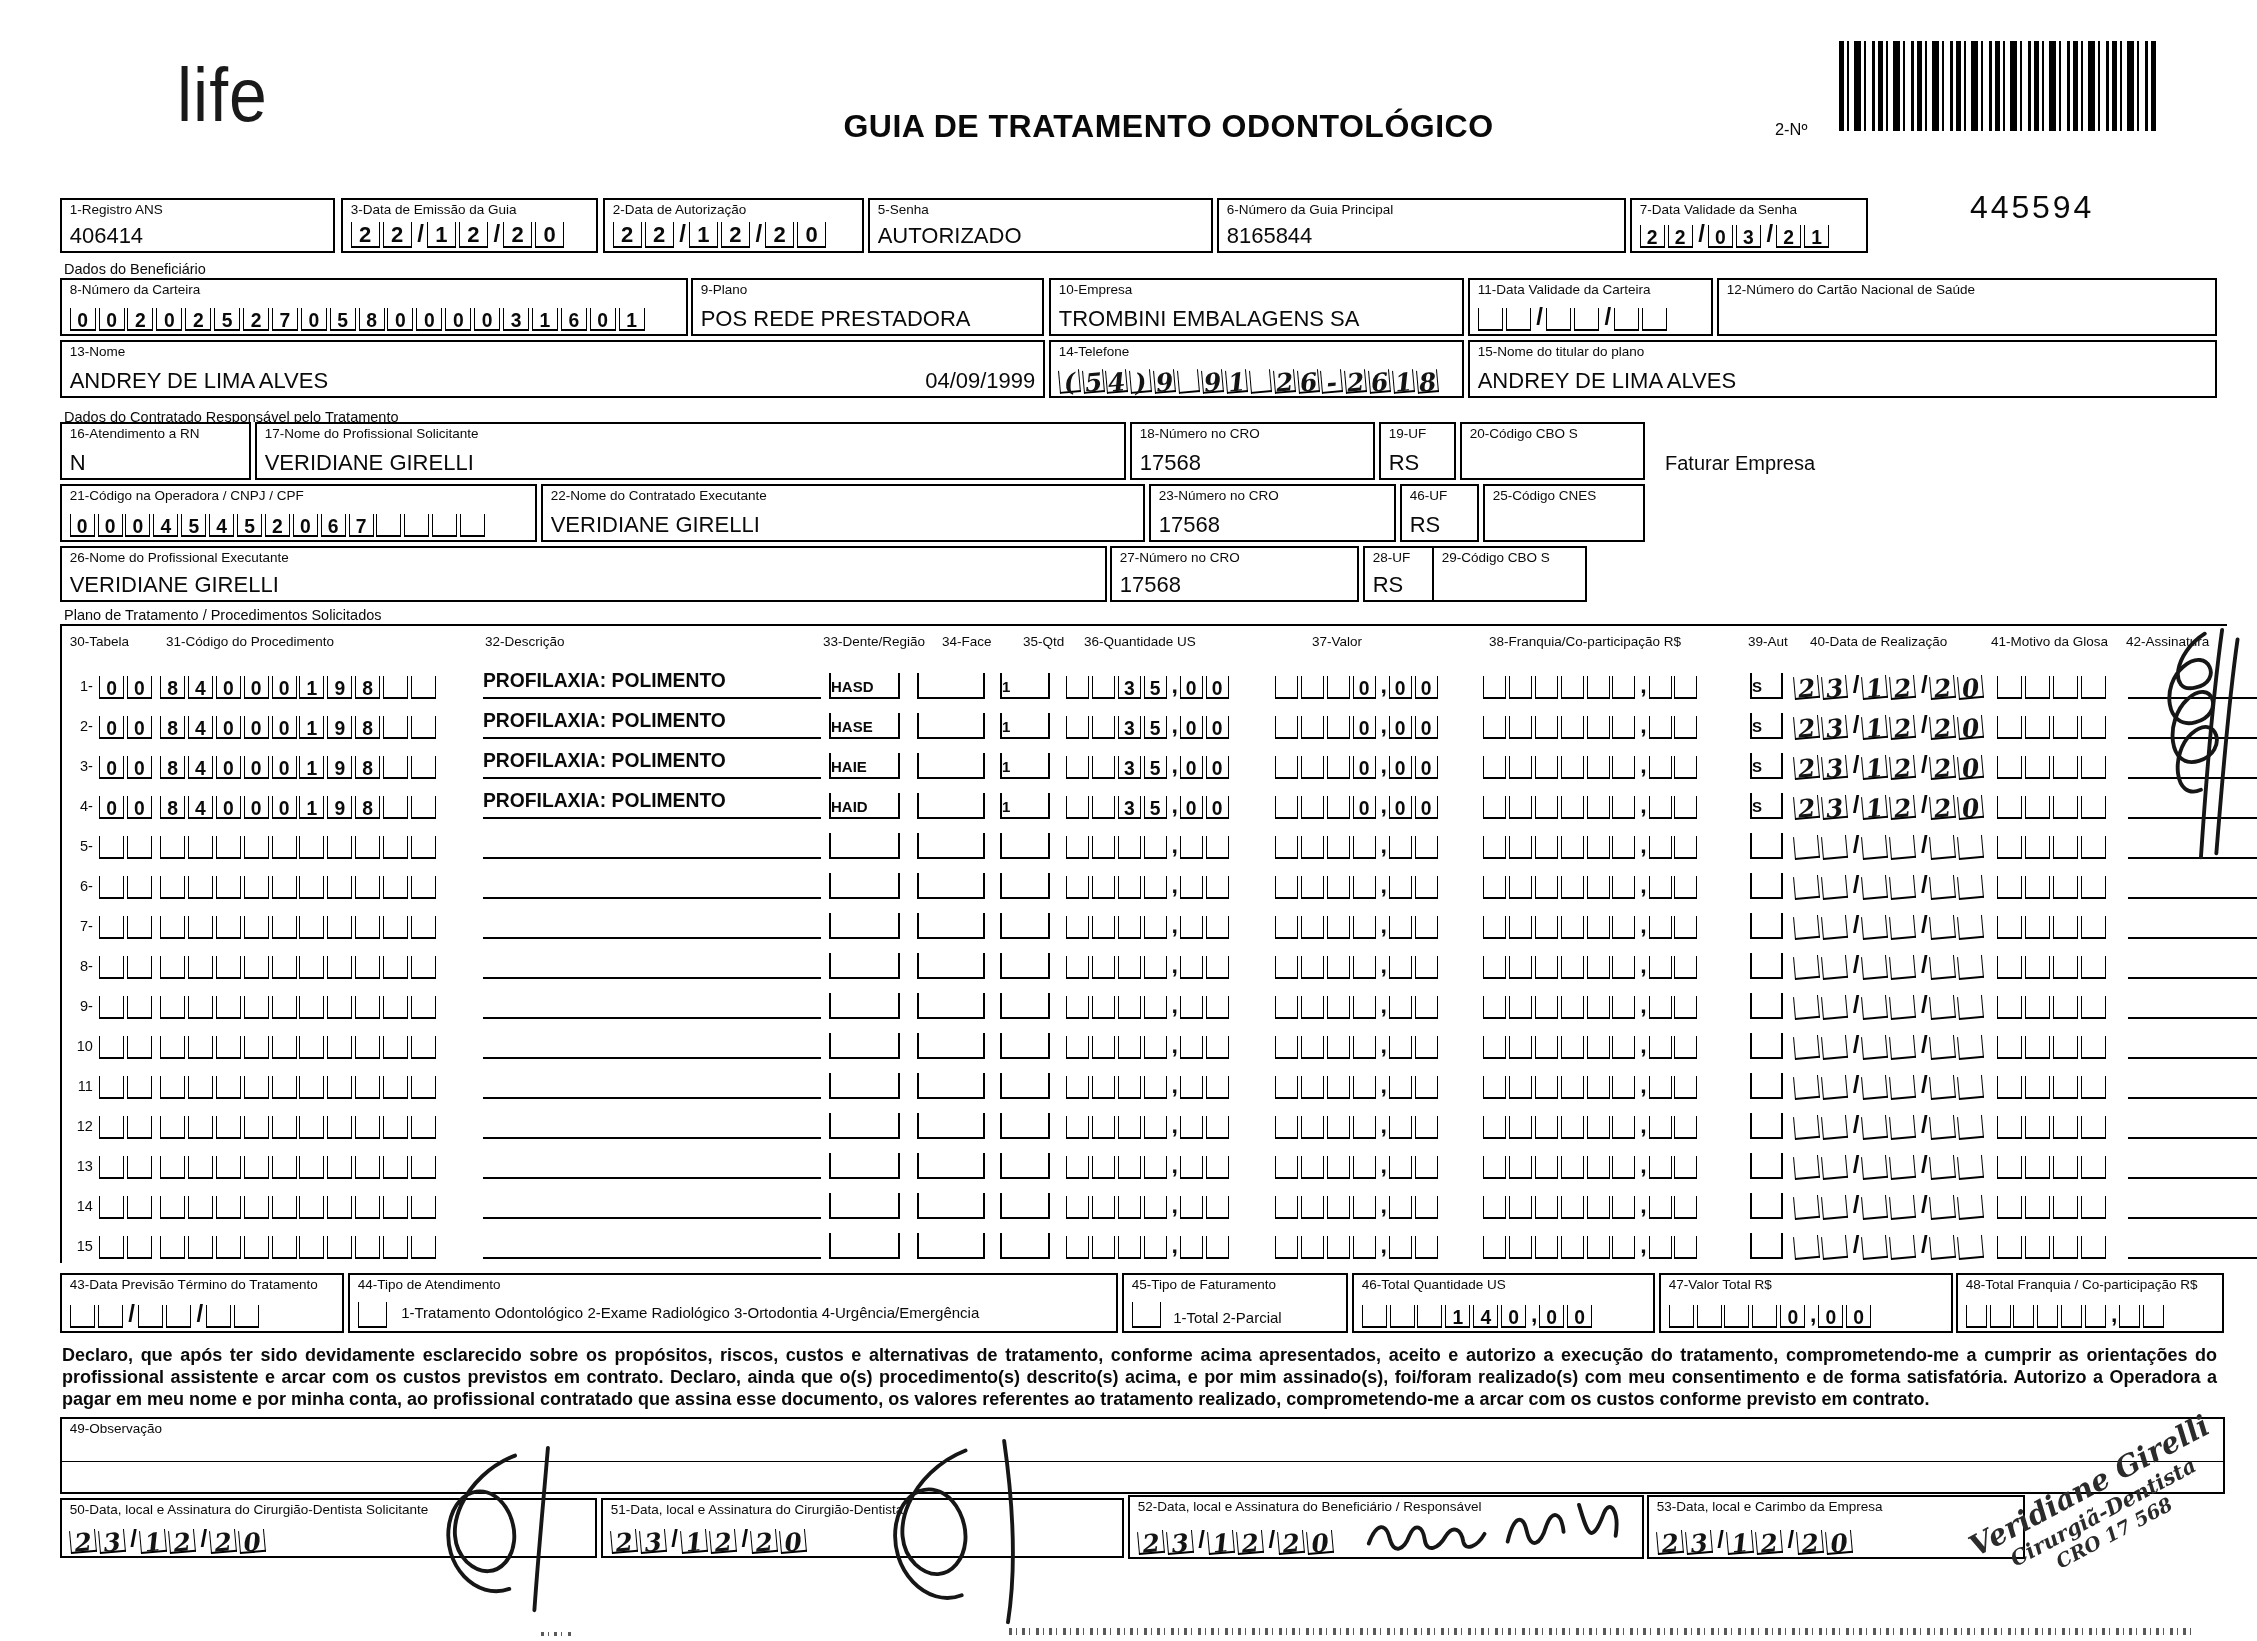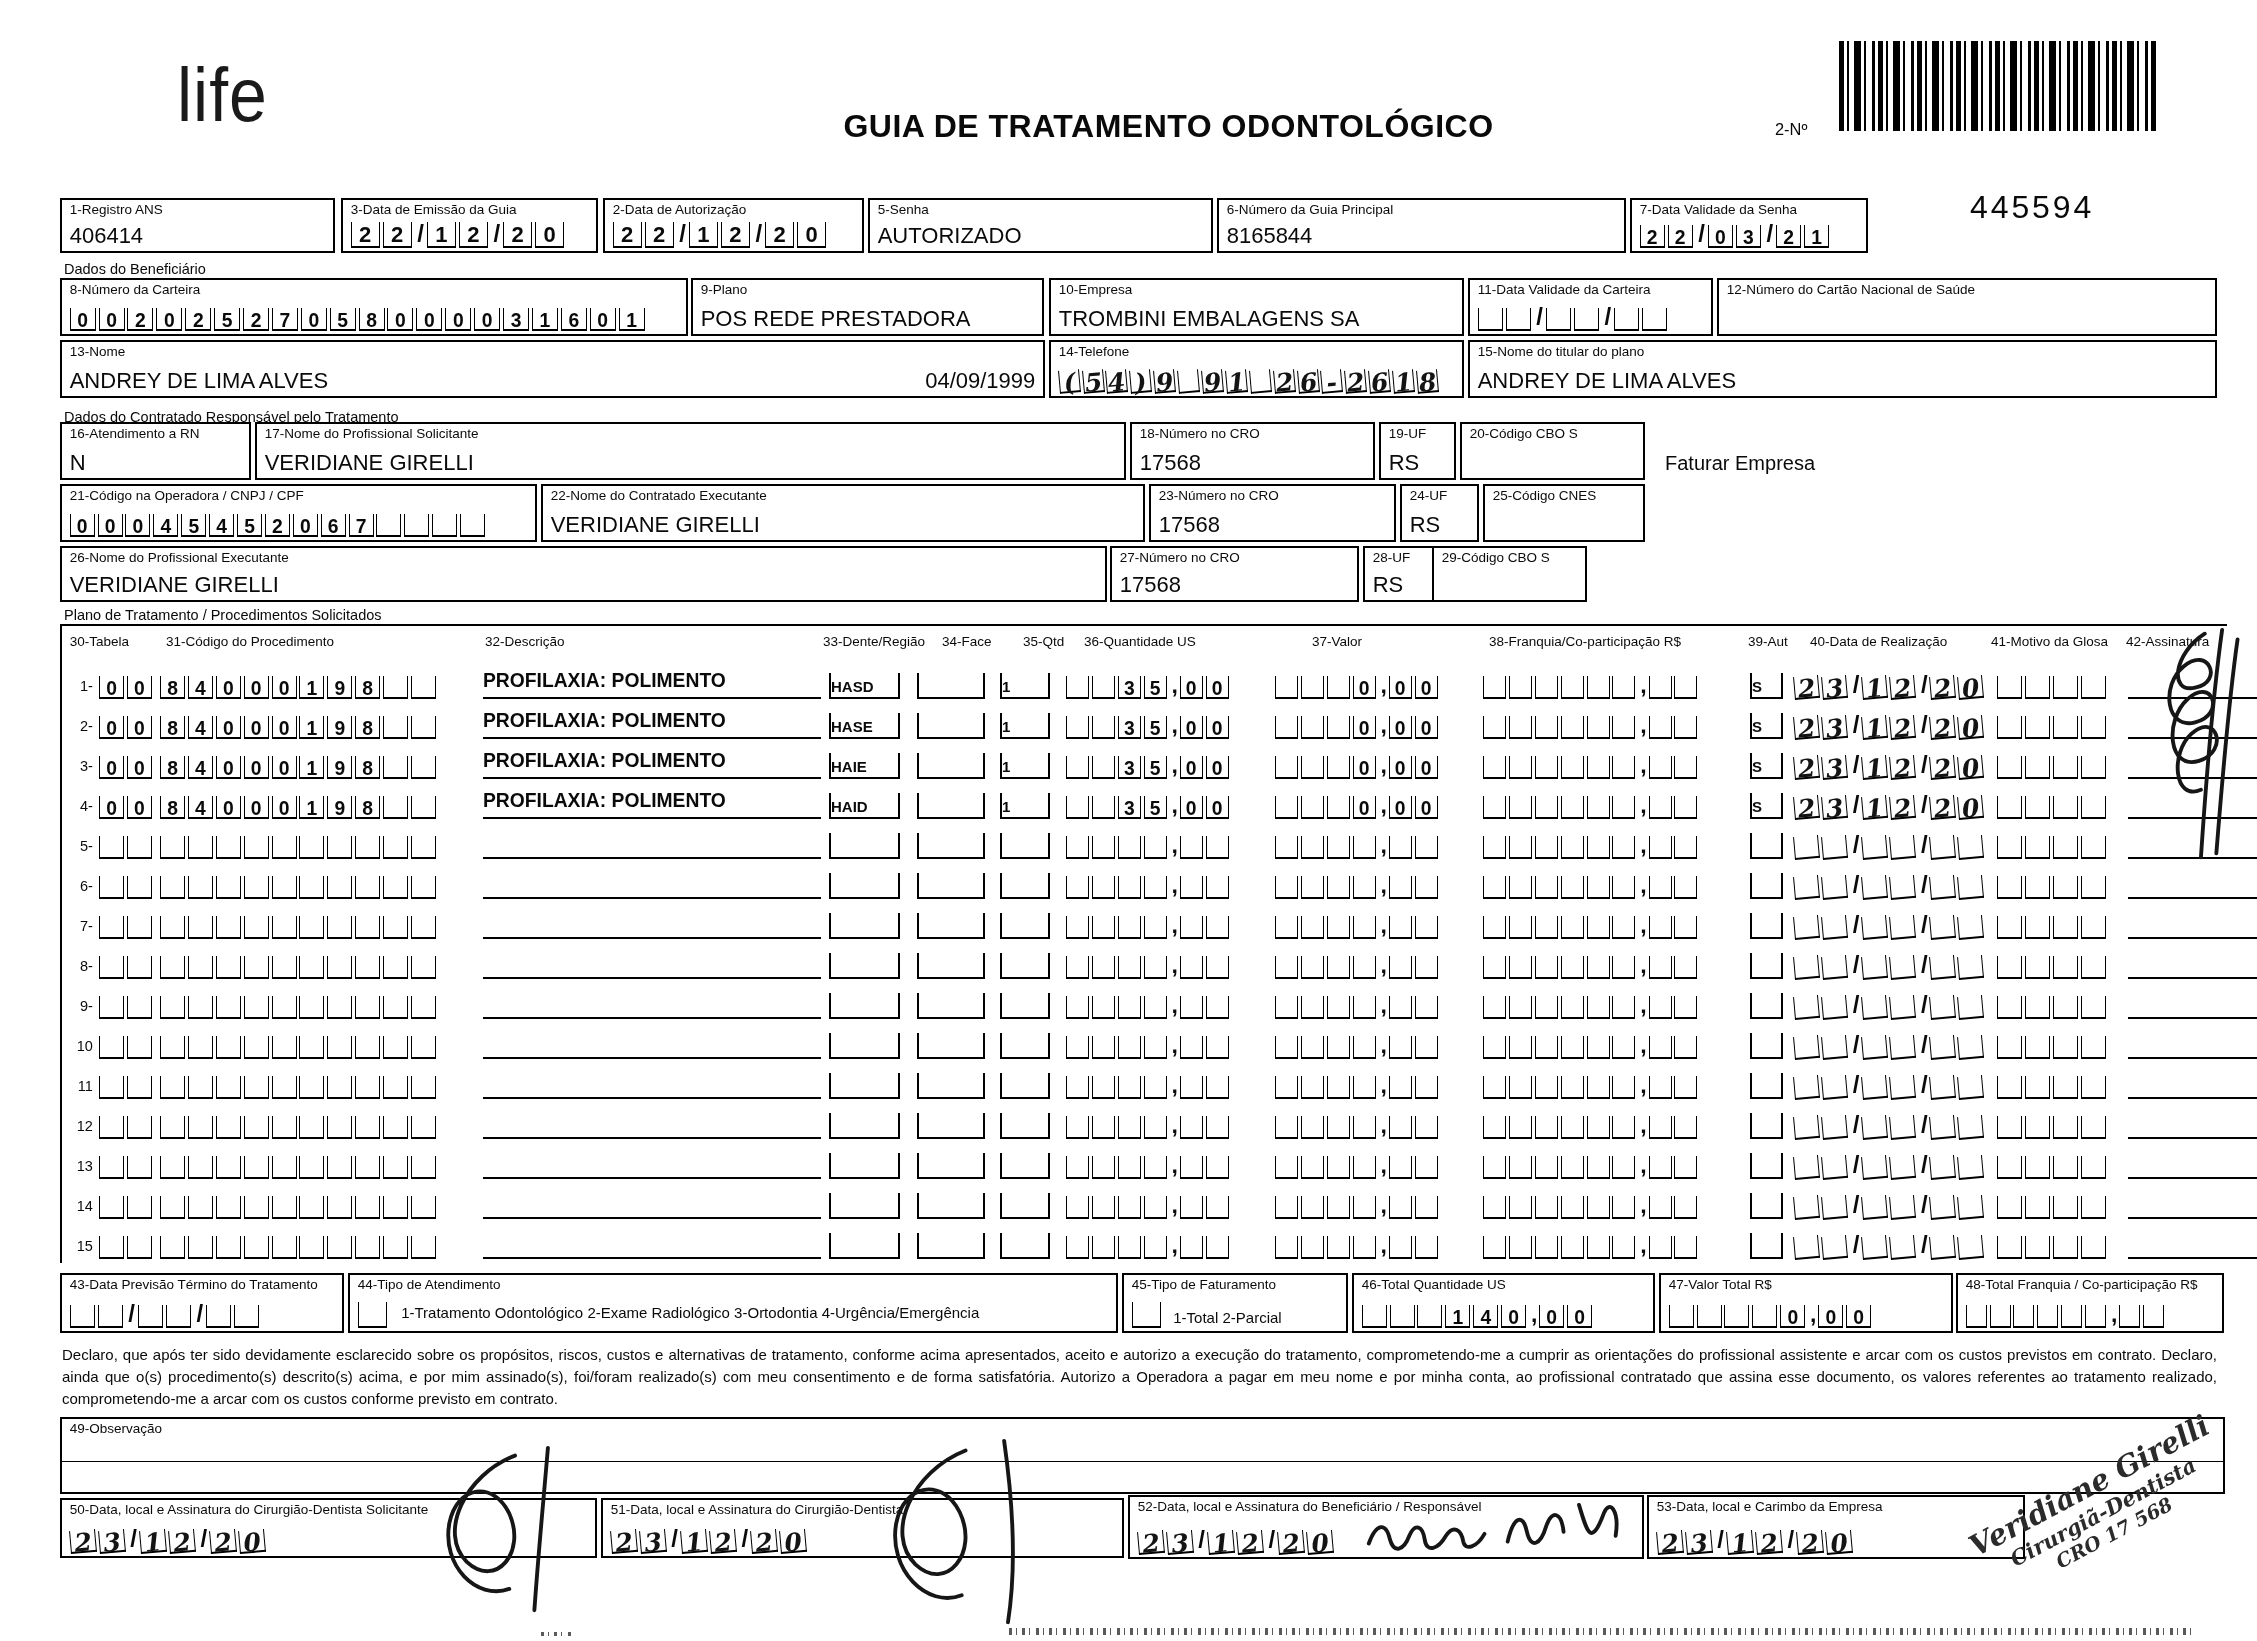--- a/index.html
+++ b/index.html
@@ -66,22 +66,22 @@
   .c-glosa{left:1935px;}
   .c-sig{left:2066px;width:135px;height:25px;}
   
   .sig{position:absolute;pointer-events:none;}
   .sig path{fill:none;stroke:#161616;stroke-width:4;stroke-linecap:round;}
   .stamp{position:absolute;left:1941px;top:1466px;width:319px;text-align:center;
          transform:rotate(-28deg);color:#2b2b2b;}
   .stamp .l1{font-family:"DejaVu Serif",serif;font-style:italic;font-weight:bold;font-size:29px;}
   .stamp .l2{font-family:"DejaVu Serif",serif;font-style:italic;font-weight:bold;font-size:21px;}
   .stamp .l3{font-family:"DejaVu Serif",serif;font-style:italic;font-weight:bold;font-size:19.3px;}
-  .declaration{position:absolute;left:62px;top:1344px;width:2155px;font-size:15px;
-               line-height:22px;text-align:justify;}
+  .declaration{position:absolute;left:62px;top:1344px;width:2155px;font-size:18px;
+               line-height:22px;text-align:justify;font-weight:bold;}
   .noise{position:absolute;opacity:.65;
       background:repeating-linear-gradient(90deg,#000 0 2.9px,#fff 2.9px 6.8px,#000 6.8px 7.7px,#fff 7.7px 13.5px);}
   .innerline{position:absolute;left:0;right:0;border-bottom:1.9px solid #000;}
 </style>
 </head>
 <body>
 
 <div id="page">
 
   <div class="logo">life</div>
@@ -290,21 +290,21 @@
   </div>
   <div class="fbox" style="left:541px;top:484px;width:604px;height:58px">
     <span class="flabel">22-Nome do Contratado Executante</span>
     <span class="fvalue">VERIDIANE GIRELLI</span>
   </div>
   <div class="fbox" style="left:1149px;top:484px;width:247px;height:58px">
     <span class="flabel">23-Número no CRO</span>
     <span class="fvalue">17568</span>
   </div>
   <div class="fbox" style="left:1400px;top:484px;width:79px;height:58px">
-    <span class="flabel">24-UF</span>
+    <span class="flabel">46-UF</span>
     <span class="fvalue">RS</span>
   </div>
   <div class="fbox" style="left:1483px;top:484px;width:162px;height:58px">
     <span class="flabel">25-Código CNES</span>
     <span class="fvalue"></span>
   </div>
 
   <div class="fbox" style="left:60px;top:546px;width:1047px;height:56px">
     <span class="flabel">26-Nome do Profissional Executante</span>
     <span class="fvalue">VERIDIANE GIRELLI</span>

